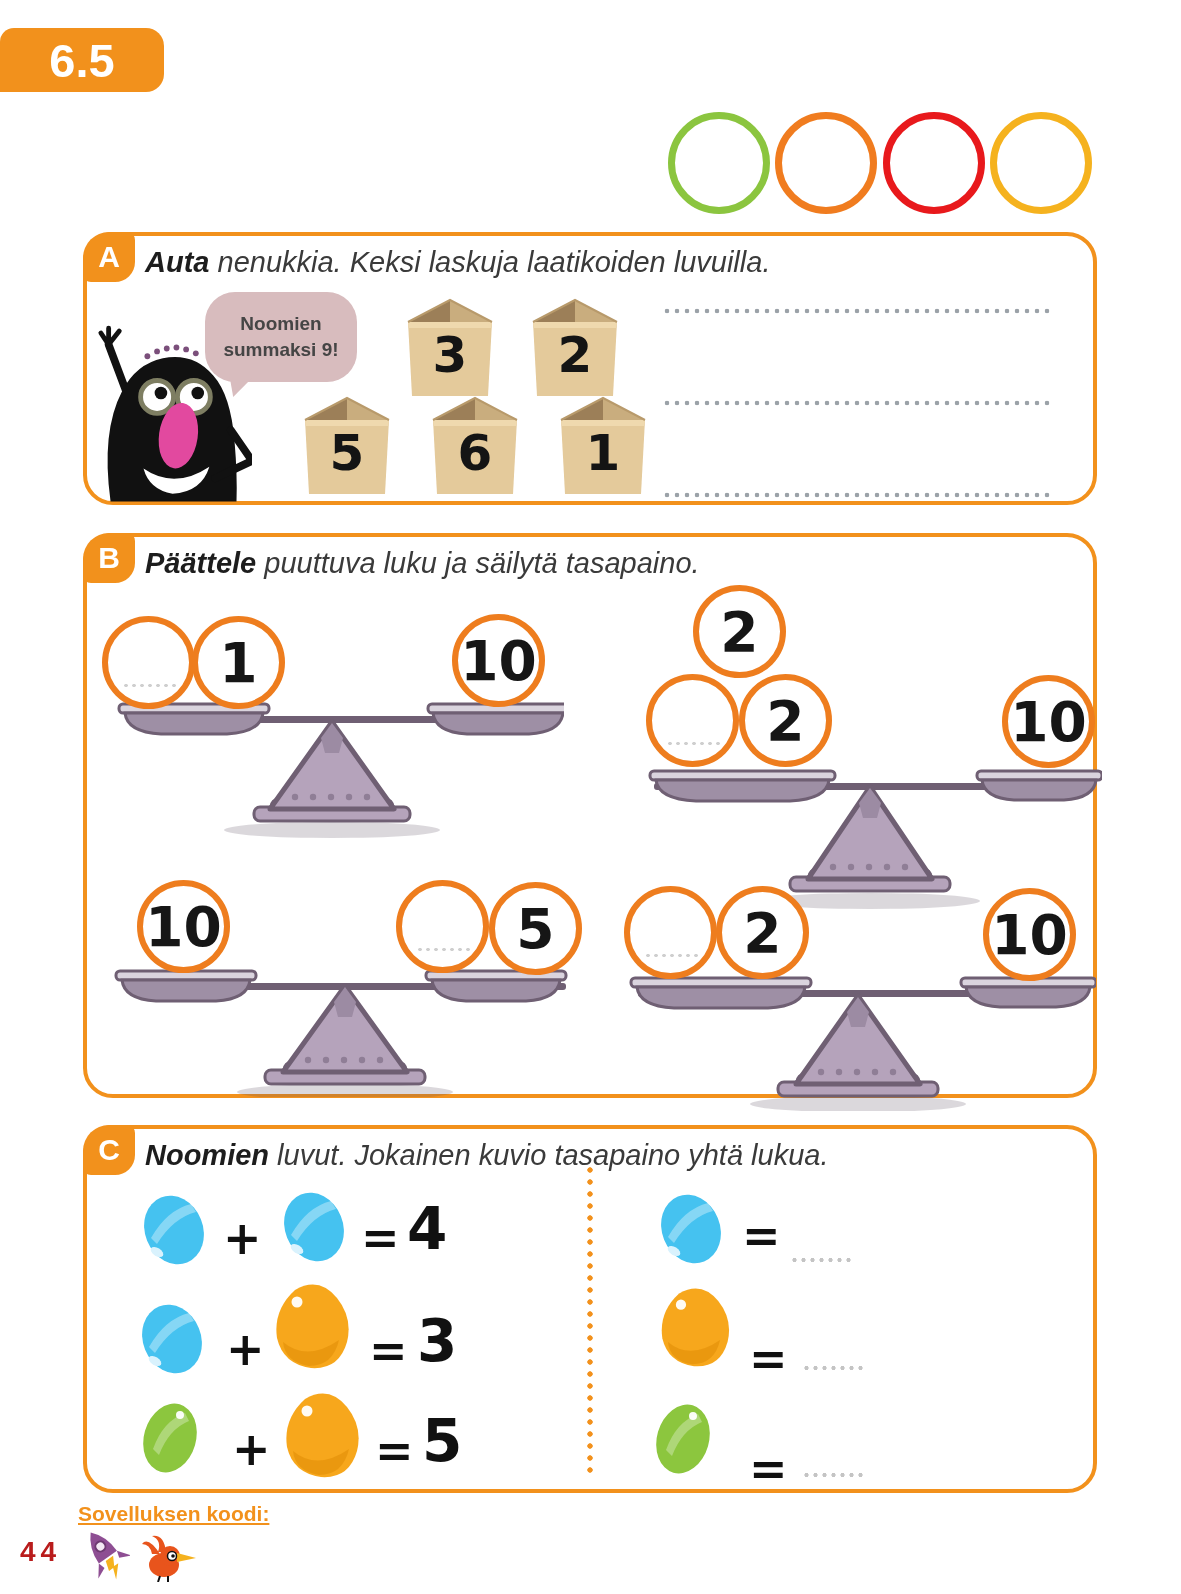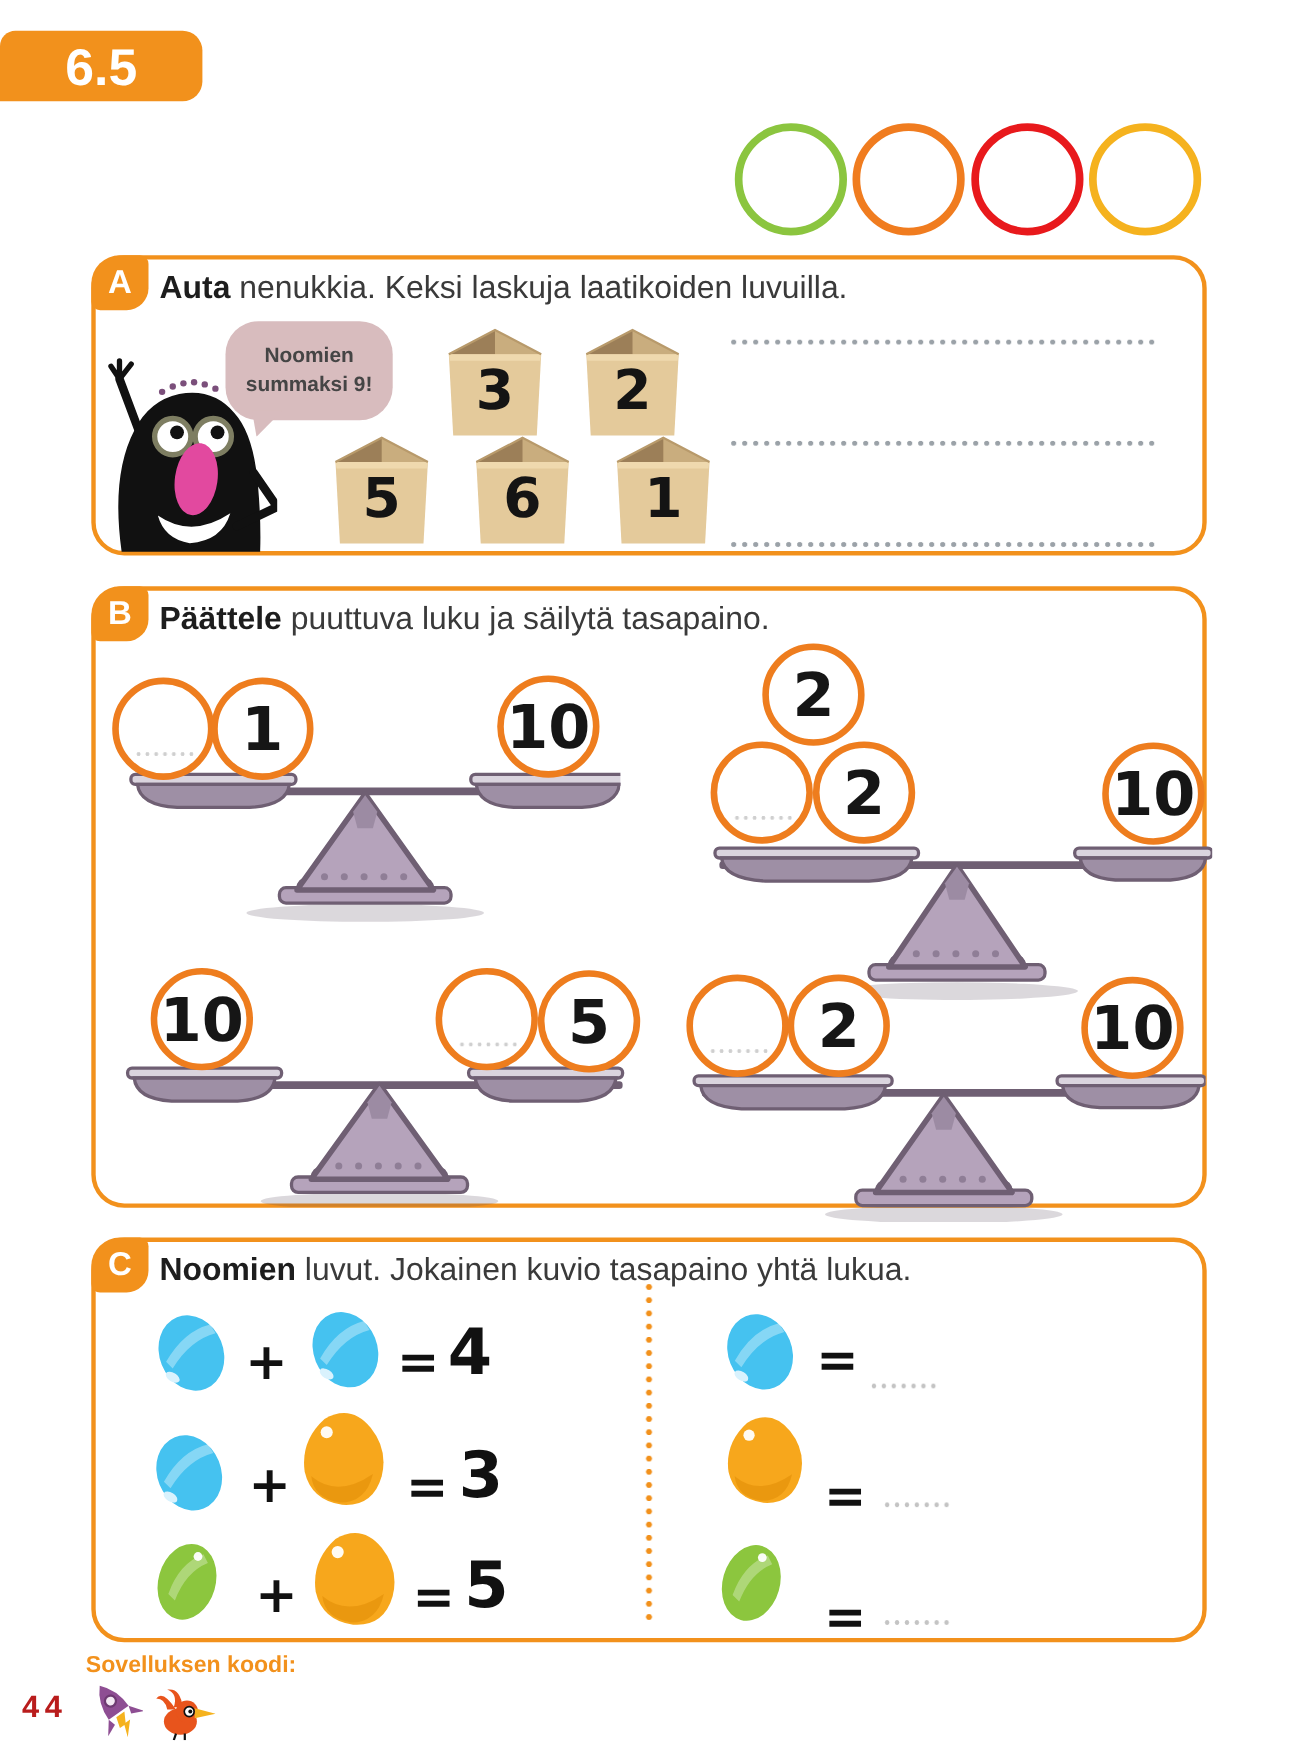--- a/index.html
+++ b/index.html
@@ -1,40 +1,40 @@
 <!DOCTYPE html>
 <html><head>
 <meta charset="utf-8">
 <style>
   html,body { margin:0; padding:0; background:#ffffff; }
   .page { position:relative; width:1181px; height:1594px; background:#fff; overflow:hidden;
           font-family:"Liberation Sans", sans-serif; color:#333; }
 
   
-  .lesson-tab { position:absolute; left:0; top:28px; width:184px; height:64px; background:#F2911C;
+  .lesson-tab { position:absolute; left:0; top:28px; width:164px; height:64px; background:#F2911C;
     border-radius:14px 18px 18px 0; color:#fff; font-size:47px; font-weight:700;
     display:flex; align-items:center; justify-content:center; }
   .page-title { position:absolute; left:190px; top:33px; font-size:43px; font-weight:700; color:#F2911C; }
   .prog { position:absolute; top:112px; width:102px; height:102px; border-radius:50%; background:#fff;
           border:7px solid; box-sizing:border-box; }
   .prog.green  { left:668px; border-color:#8BC53F; }
   .prog.orange { left:775px; border-color:#F07C1F; }
   .prog.red    { left:883px; border-color:#E8191C; }
   .prog.yellow { left:990px; border-color:#F5B21E; }
 
   
   .section { position:absolute; left:83px; width:1014px; border:4px solid #F2911C; border-radius:30px;
              background:#fff; box-sizing:border-box; }
   #secA { top:232px;  height:273px; }
   #secB { top:533px;  height:565px; }
   #secC { top:1125px; height:368px; }
   .tab { position:absolute; left:-4px; top:-4px; width:52px; height:50px; background:#F2911C;
          border-radius:26px 8px 20px 8px; color:#fff; font-weight:700; font-size:30px;
          display:flex; align-items:center; justify-content:center; }
-  .instruction { position:absolute; left:58px; top:10px; font-size:29px; color:#3a3a3a; white-space:nowrap; }
+  .instruction { position:absolute; left:58px; top:10px; font-size:29px; color:#3a3a3a; white-space:nowrap;font-style:italic; }
   .instruction b { color:#1d1d1d; }
 
   
   .dotline { position:absolute; height:6px; background-image:radial-gradient(circle,#9BA2A8 2px,transparent 2.6px);
              background-size:10px 6px; background-repeat:repeat-x; }
   .dotline.short { background-image:radial-gradient(circle,#c4c4c4 1.8px,transparent 2.4px); background-size:9px 6px; }
 
   
   .character { position:absolute; left:10px; top:78px; width:155px; height:192px; }
   .bubble { position:absolute; left:118px; top:56px; width:152px; height:90px; background:#D8BCBE;
@@ -59,21 +59,21 @@
 
   
   .candy { position:absolute; }
   .op { position:absolute; font-family:"DejaVu Sans",sans-serif; font-weight:700; color:#111; font-size:46px; }
   .res { position:absolute; font-family:"DejaVu Sans",sans-serif; font-weight:700; color:#111; font-size:58px; }
   .divider-v { position:absolute; left:500px; top:35px; width:6px; height:315px;
                background-image:radial-gradient(circle,#F2911C 2.4px,transparent 3px);
                background-size:6px 12px; background-repeat:repeat-y; }
 
   
-  .app-code { position:absolute; left:78px; top:1502px; font-size:21px; font-weight:700; color:#F2911C; }
+  .app-code { position:absolute; left:78px; top:1502px; font-size:21px; font-weight:700; color:#F2911C;text-decoration:underline; }
   .page-num { position:absolute; left:20px; top:1536px; font-size:28px; font-weight:700; color:#b91c1c; letter-spacing:5px; }
   .rocket { position:absolute; left:80px; top:1524px; width:50px; height:58px; }
   .bird   { position:absolute; left:140px; top:1534px; width:56px; height:48px; }
 </style>
 </head>
 <body>
 
 <div class="page">
 
   <div class="lesson-tab">

